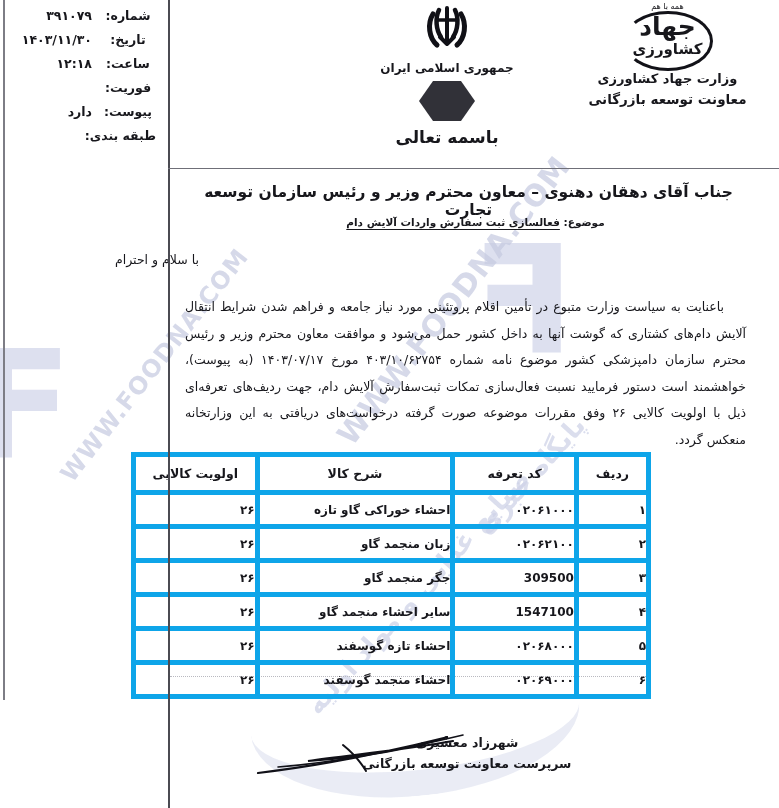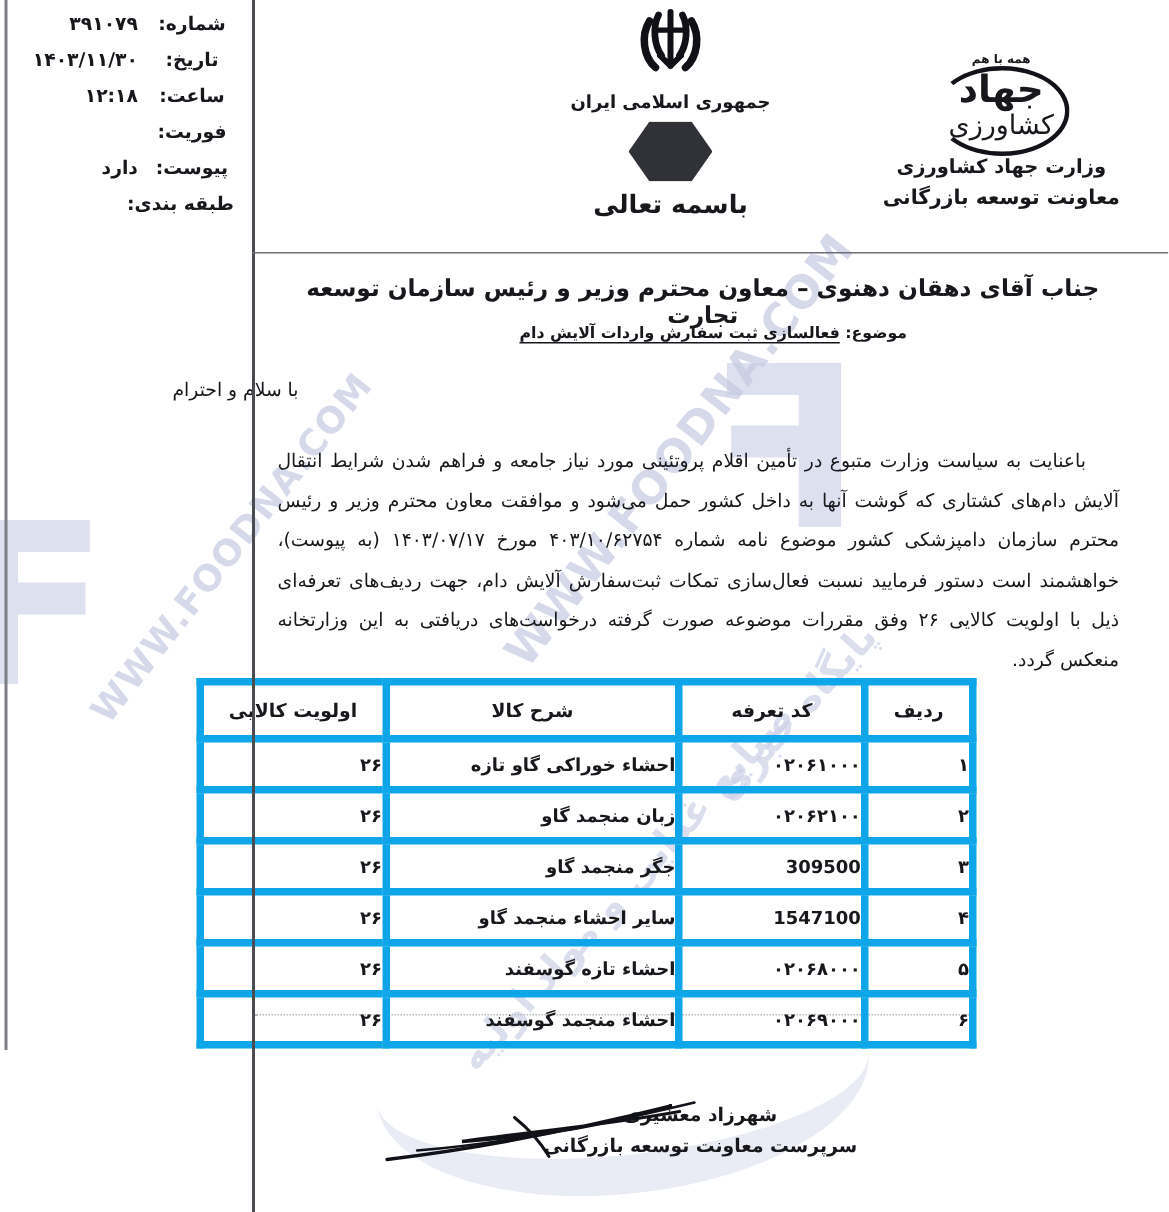--- a/index.html
+++ b/index.html
@@ -173,23 +173,22 @@
   
   .ministry {
     position: absolute;
     top: 2px;
     left: 560px;
     width: 215px;
     text-align: center;
   }
   .min-motto {
     font-size: 8px;
-    font-weight: 700;
+    font-weight: 400;
     letter-spacing: .5px;
-    margin-top: 33px;
   }
   .min-logo {
     position: relative;
     width: 110px;
     height: 56px;
     margin: 0 auto;
   }
   .min-logo-ring {
     position: absolute;
     left: 50%;
@@ -209,22 +208,22 @@
     font-size: 25px;
     font-weight: 700;
     line-height: 25px;
     white-space: nowrap;
   }
   .min-logo-sub {
     position: absolute;
     left: 50%;
     top: 29px;
     transform: translateX(-50%);
-    font-size: 18px;
-    font-weight: 400;
+    font-size: 15px;
+    font-weight: 700;
     white-space: nowrap;
   }
   .min-name {
     font-size: 13px;
     font-weight: 600;
     margin-top: 4px;
   }
   .min-dept {
     font-size: 13.5px;
     font-weight: 700;

